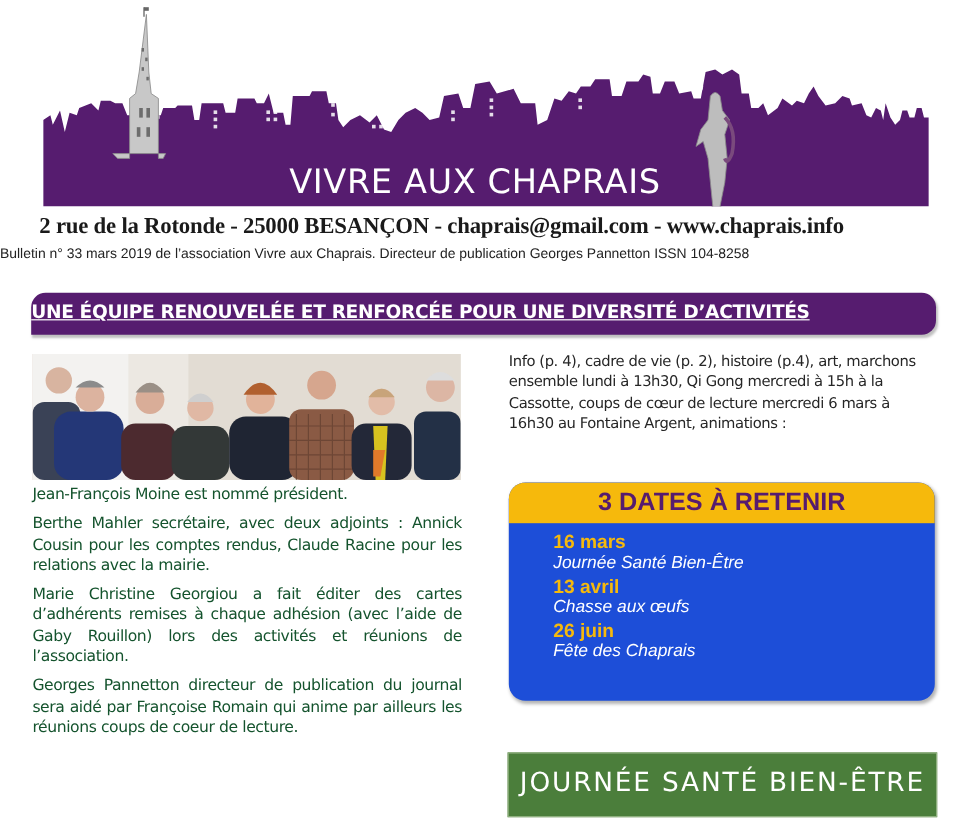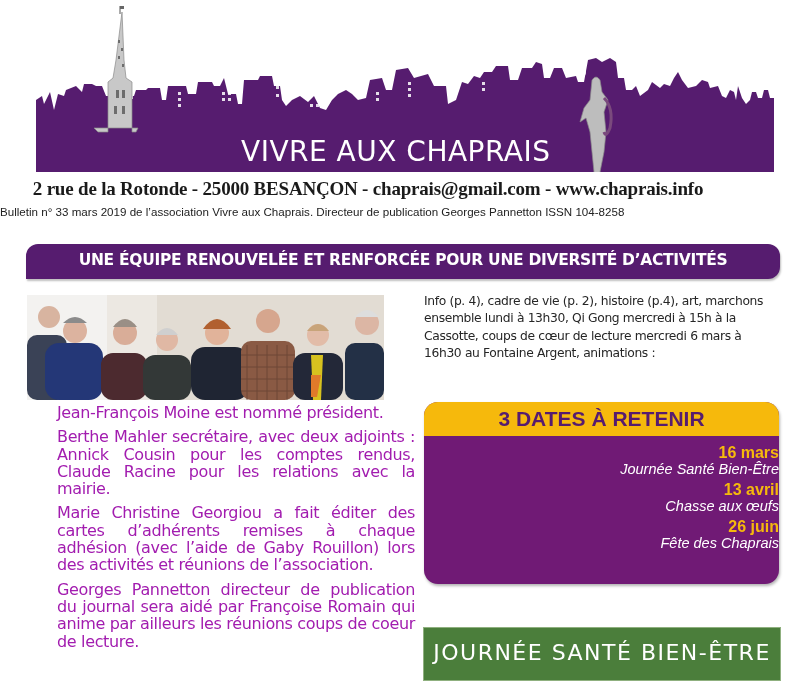--- a/index.html
+++ b/index.html
@@ -8,37 +8,37 @@
   
   .banner { position: absolute; left: 36px; top: 0; width: 738px; height: 172px; }
   .banner svg { position: absolute; left: 0; top: 0; }
   .banner-title { position: absolute; left: 205px; top: 135px; width: 340px; text-align: left; color: #ffffff; font-family: "DejaVu Sans", sans-serif; font-size: 28px; letter-spacing: 0.5px; line-height: 34px; }
 
   .address { position: absolute; left: 0; top: 178px; width: 736px; text-align: center; font-family: "Liberation Serif", serif; font-weight: bold; font-size: 19px; color: #1a1a1a; letter-spacing: -0.2px; }
   .bulletin { position: absolute; left: 0; top: 205px; width: 800px; font-size: 11.6px; color: #222; }
 
   
   .section-band { position: absolute; left: 26px; top: 244px; width: 754px; height: 35px; background: #561c6f; border-radius: 12px 12px 12px 0; box-shadow: 1px 2px 2px rgba(0,0,0,0.25); }
-  .section-band span { position: absolute; left: 0; right: 0; top: 7px; text-align: center; color: #fff; font-family: "DejaVu Sans", sans-serif; font-weight: bold; font-size: 15.5px; letter-spacing: -0.3px; }
+  .section-band span { position: absolute; left: 0; right: 0; top: 7px; color: #fff; font-family: "DejaVu Sans", sans-serif; font-weight: bold; font-size: 15.5px; letter-spacing: -0.3px; text-decoration: underline; }
 
   
   .photo { position: absolute; left: 27px; top: 295px; width: 357px; height: 105px; overflow: hidden; background: #e9e5df; }
 
   
-  .left-col { position: absolute; left: 27px; top: 404px; width: 358px; font-family: "DejaVu Sans", sans-serif; font-size: 16px; line-height: 17.3px; color: #a21caf; letter-spacing: -0.35px; margin-left: 30px; }
+  .left-col { position: absolute; left: 27px; top: 404px; width: 358px; font-family: "DejaVu Sans", sans-serif; font-size: 13px; line-height: 17.3px; color: #14532d; letter-spacing: -0.35px; }
   .left-col p { margin: 0 0 7px 0; text-align: justify; }
 
   
   .right-col { position: absolute; left: 424px; top: 293px; width: 358px; font-family: "DejaVu Sans", sans-serif; font-size: 12.3px; line-height: 17.3px; color: #262626; letter-spacing: -0.35px; }
   .right-col p { margin: 0; }
 
   
-  .dates-box { position: absolute; left: 424px; top: 402px; width: 355px; height: 182px; border-radius: 14px; overflow: hidden; background: #701a75; box-shadow: 1px 2px 3px rgba(0,0,0,0.3); }
+  .dates-box { position: absolute; left: 424px; top: 402px; width: 355px; height: 182px; border-radius: 14px; overflow: hidden; background: #1d4ed8; box-shadow: 1px 2px 3px rgba(0,0,0,0.3); }
   .dates-head { height: 34px; background: #f6b90c; text-align: center; color: #561c6f; font-weight: bold; font-size: 21px; line-height: 34px; }
-  .dates-list { padding-top: 8px; text-align: right; }
+  .dates-list { padding-top: 8px; text-align: left; padding-left: 37px; }
   .date-item { margin-bottom: 3px; }
   .date-when { color: #f6b90c; font-weight: bold; font-size: 16px; line-height: 17px; }
   .date-what { color: #ffffff; font-style: italic; font-size: 14.5px; line-height: 17px; }
 
   
   .green-banner { position: absolute; left: 423px; top: 627px; width: 356px; height: 52px; background: #4b7e3b; border: 1px solid #8fb07f; }
   .green-banner span { position: absolute; left: 0; right: 0; top: 12px; text-align: center; color: #fff; font-family: "DejaVu Sans", sans-serif; font-size: 22px; letter-spacing: 1.5px; font-weight: normal; }
 </style>
 </head>
 <body>

